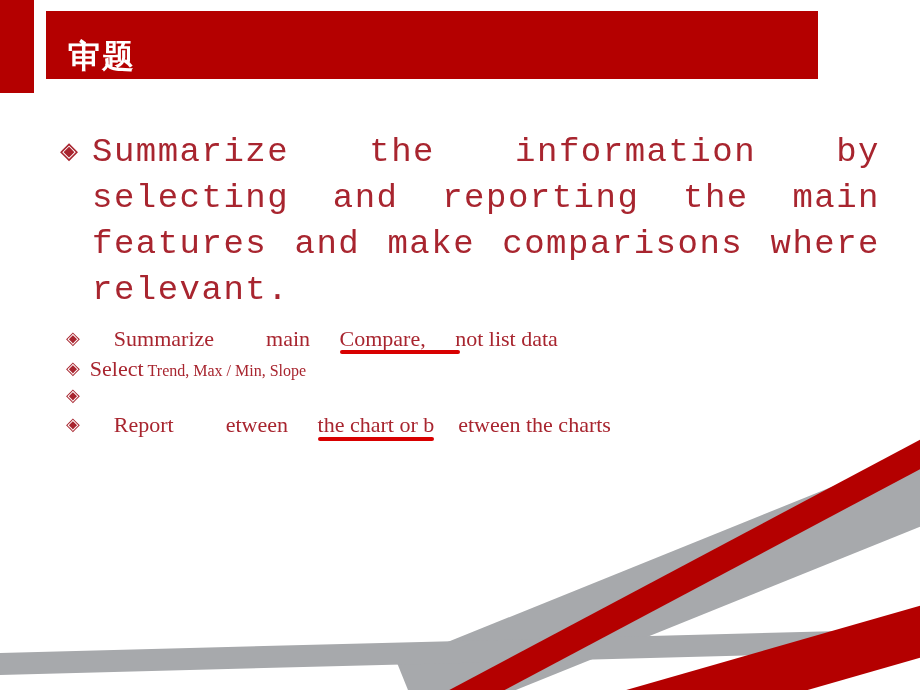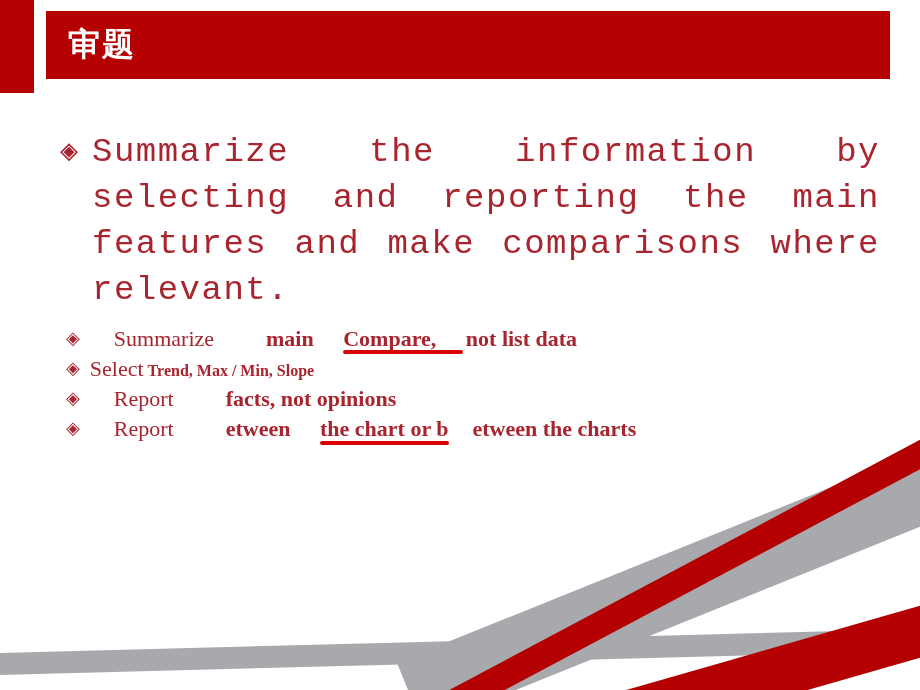--- a/index.html
+++ b/index.html
@@ -20,25 +20,25 @@
       top: 0;
       left: 0;
       width: 34px;
       height: 93px;
       background: #b40000;
     }
     .header-bar {
       position: absolute;
       top: 11px;
       left: 46px;
-      width: 844px;
+      width: 772px;
       height: 68px;
       background: #b40000;
       display: flex;
-      align-items: center;
+      align-items: flex-end;
       padding-left: 22px;
     }
     .header-title {
       color: #ffffff;
       font-size: 32px;
       font-weight: bold;
       font-family: "Microsoft YaHei", "微软雅黑", sans-serif;
       letter-spacing: 2px;
     }
     .content {
@@ -77,21 +77,20 @@
       font-size: 18px;
       margin-right: 10px;
       position: relative;
       top: -2px;
     }
     .item-keyword {
       font-family: "SimSun", "宋体", serif;
     }
     .item-desc {
       font-family: "SimSun", "宋体", serif;
-      font-weight: bold;
     }
     .sz-22 { font-size: 22px; margin-left: 24px; }
     .sz-24 { font-size: 16px; }
     .sz-34 { font-size: 22px; }
     .underline-red {
       position: relative;
       display: inline-block;
     }
     .underline-red::after {
       content: '';
@@ -180,25 +179,20 @@
     <span class="bullet-mark">◈</span>
     <span>
       <span class="item-keyword sz-34">Select</span>
       <span class="sz-24">  </span>
       <span class="item-desc sz-24">Trend, Max / Min, Slope</span>
     </span>
   </div>
 
   <div class="bullet-item">
     <span class="bullet-mark">◈</span>
-    <span>
-      <span class="item-keyword sz-22">Report</span>
-      <span class="sz-22"> </span>
-      <span class="item-desc sz-22">facts, not opinions</span>
-    </span>
   </div>
 
   <div class="bullet-item">
     <span class="bullet-mark">◈</span>
     <span>
       <span class="item-keyword sz-22">Report</span>
       <span class="sz-22"> </span>
       <span class="item-desc sz-22">etween  </span><span class="item-desc sz-22 underline-red">the chart or b</span><span class="item-desc sz-22">etween the charts</span>
     </span>
   </div>

